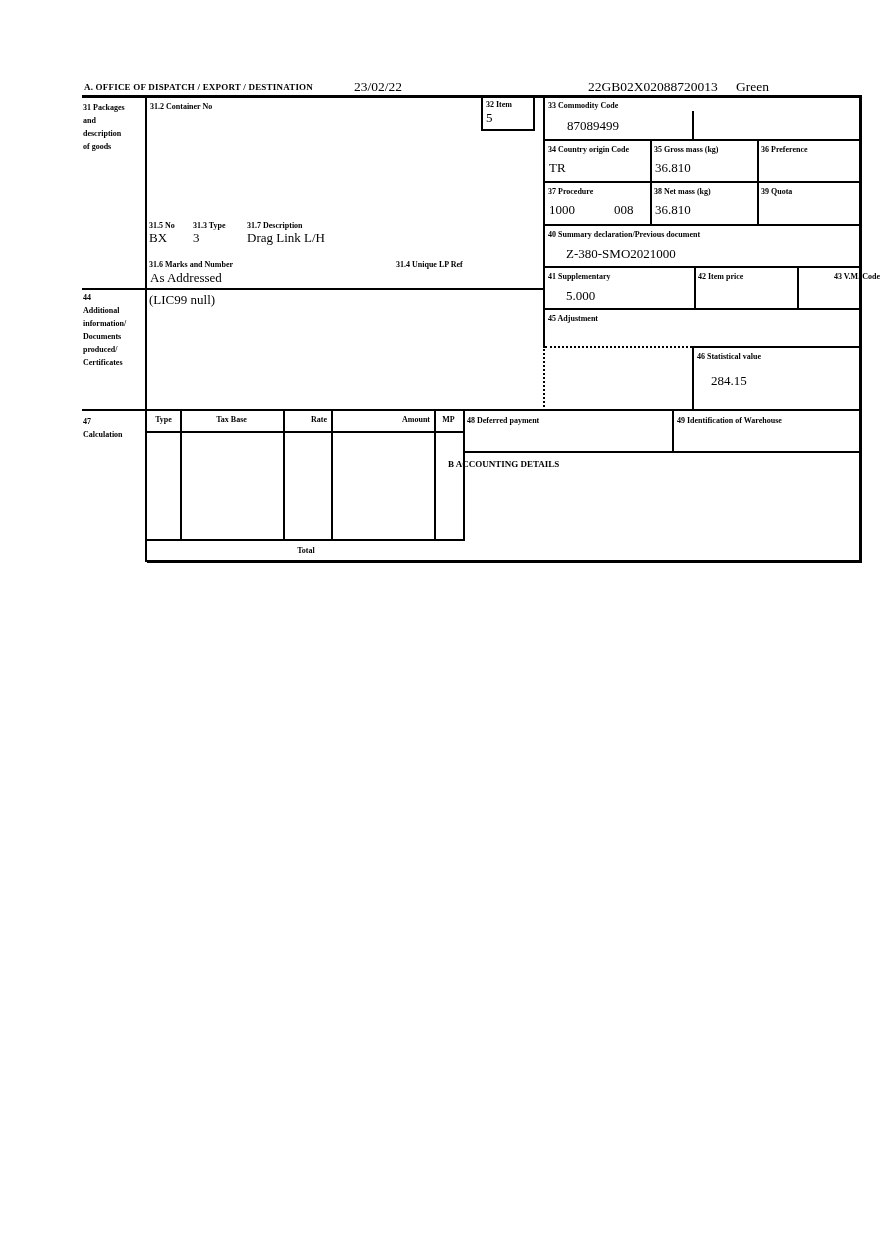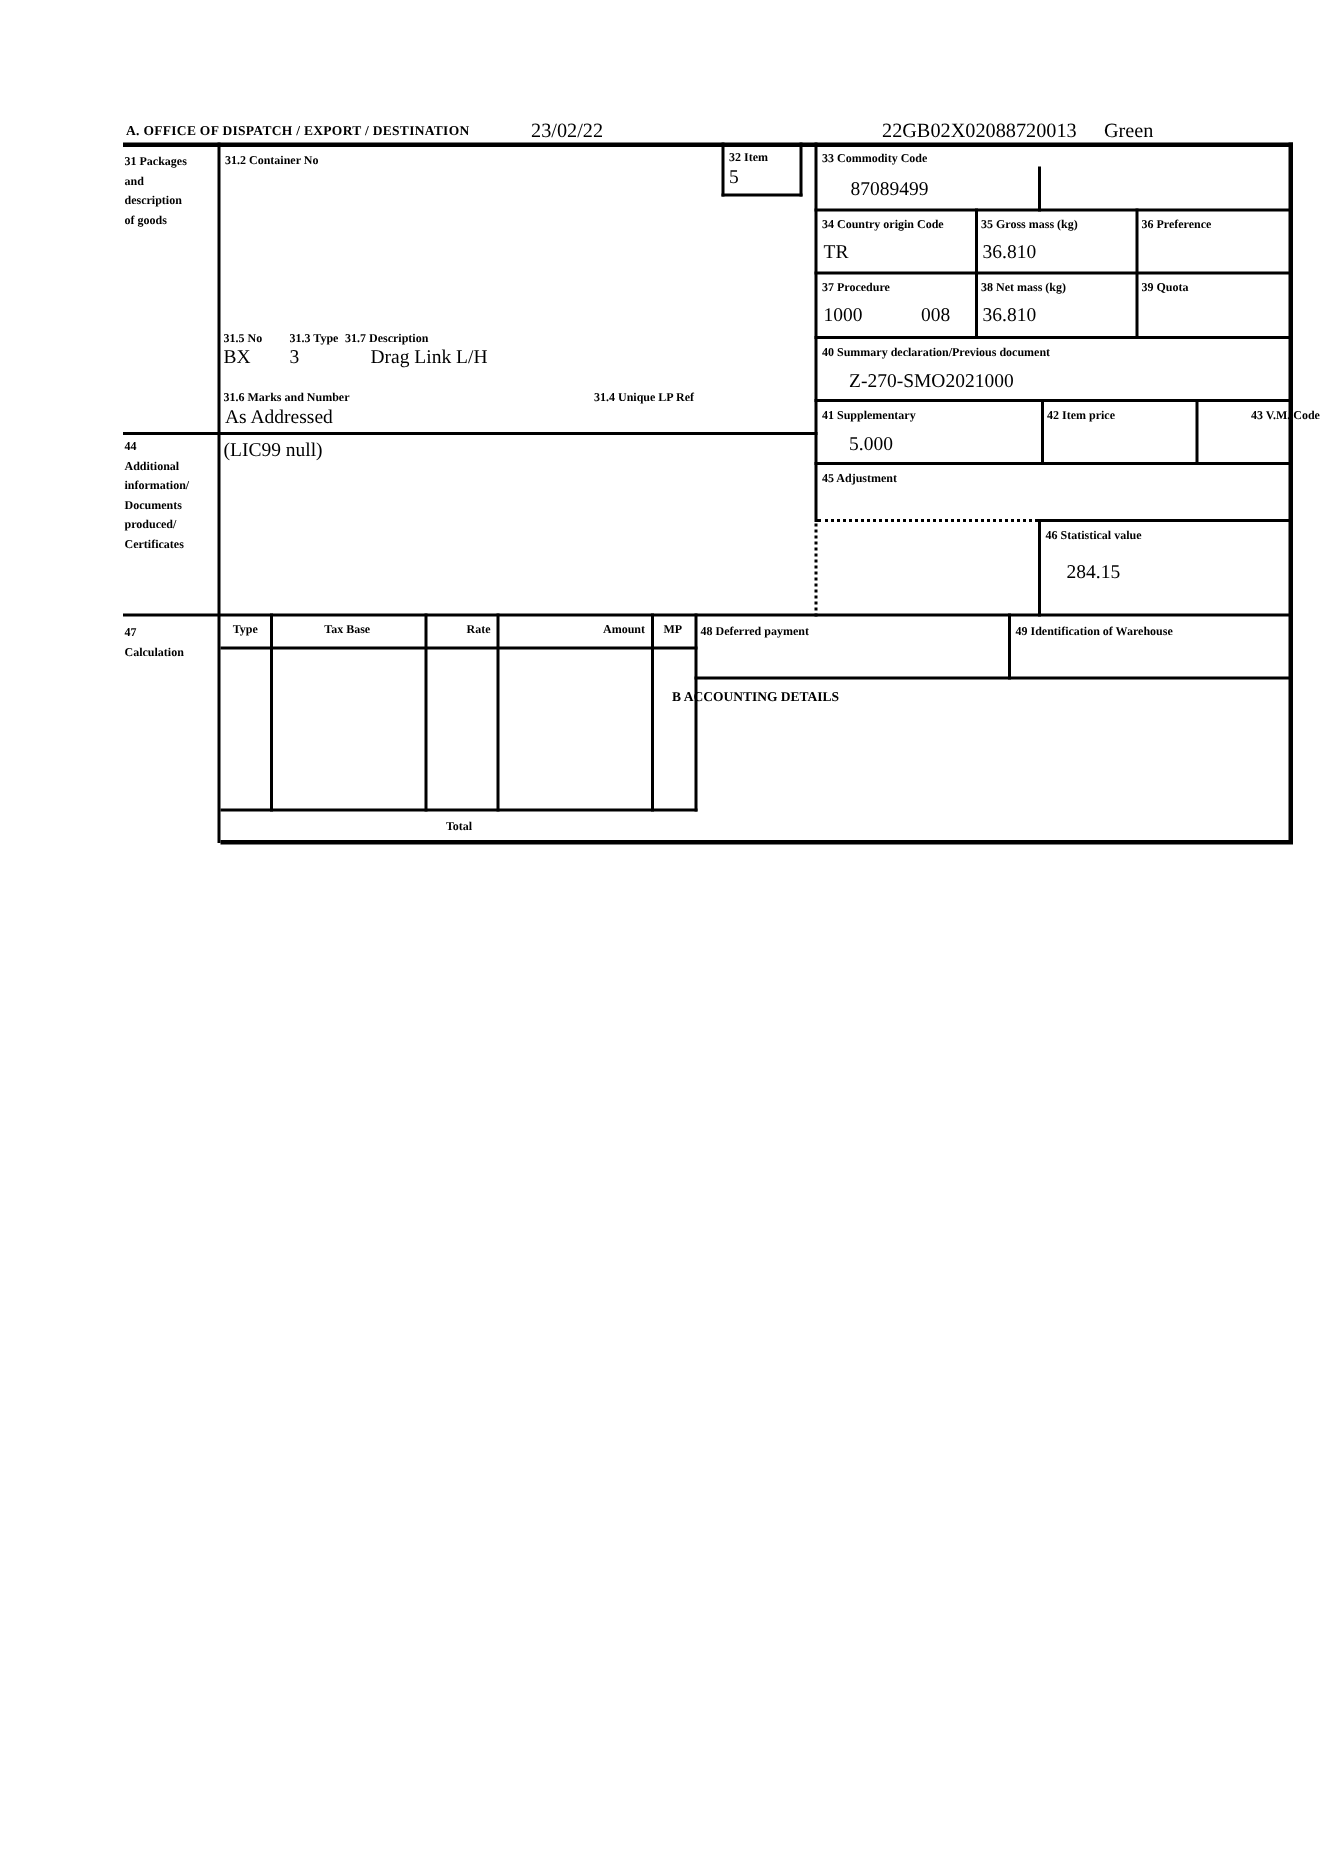--- a/index.html
+++ b/index.html
@@ -84,21 +84,21 @@
 
   <div class="abs lbl" style="left:83px;top:417px;">47</div>
   <div class="abs lbl" style="left:83px;top:430px;">Calculation</div>
 
   <div class="abs lbl" style="left:150px;top:102px;">31.2 Container No</div>
   <div class="abs lbl" style="left:486px;top:100px;">32 Item</div>
   <div class="abs val" style="left:486px;top:111px;">5</div>
 
   <div class="abs lbl" style="left:149px;top:221px;">31.5 No</div>
   <div class="abs lbl" style="left:193px;top:221px;">31.3 Type</div>
-  <div class="abs lbl" style="left:230px;top:221px;">31.7 Description</div>
+  <div class="abs lbl" style="left:247px;top:221px;">31.7 Description</div>
   <div class="abs val" style="left:149px;top:231px;">BX</div>
   <div class="abs val" style="left:193px;top:231px;">3</div>
   <div class="abs val" style="left:247px;top:231px;">Drag Link L/H</div>
 
   <div class="abs lbl" style="left:149px;top:260px;">31.6 Marks and Number</div>
   <div class="abs lbl" style="left:396px;top:260px;">31.4 Unique LP Ref</div>
   <div class="abs val" style="left:150px;top:271px;">As Addressed</div>
 
   <div class="abs val" style="left:149px;top:293px;">(LIC99 null)</div>
 
@@ -112,21 +112,21 @@
   <div class="abs lbl" style="left:761px;top:145px;">36 Preference</div>
 
   <div class="abs lbl" style="left:548px;top:187px;">37 Procedure</div>
   <div class="abs val" style="left:549px;top:203px;">1000</div>
   <div class="abs val" style="left:614px;top:203px;">008</div>
   <div class="abs lbl" style="left:654px;top:187px;">38 Net mass (kg)</div>
   <div class="abs val" style="left:655px;top:203px;">36.810</div>
   <div class="abs lbl" style="left:761px;top:187px;">39 Quota</div>
 
   <div class="abs lbl" style="left:548px;top:230px;">40 Summary declaration/Previous document</div>
-  <div class="abs val" style="left:566px;top:247px;">Z-270-SMO2021000</div>
+  <div class="abs val" style="left:566px;top:247px;">Z-380-SMO2021000</div>
 
   <div class="abs lbl" style="left:548px;top:272px;">41 Supplementary</div>
   <div class="abs val" style="left:566px;top:289px;">5.000</div>
   <div class="abs lbl" style="left:698px;top:272px;">42 Item price</div>
   <div class="abs lbl" style="left:800px;top:272px;padding-left:34px;">43 V.M. Code</div>
 
   <div class="abs lbl" style="left:548px;top:314px;">45 Adjustment</div>
 
   <div class="abs lbl" style="left:697px;top:352px;">46 Statistical value</div>
   <div class="abs val" style="left:711px;top:374px;">284.15</div>

